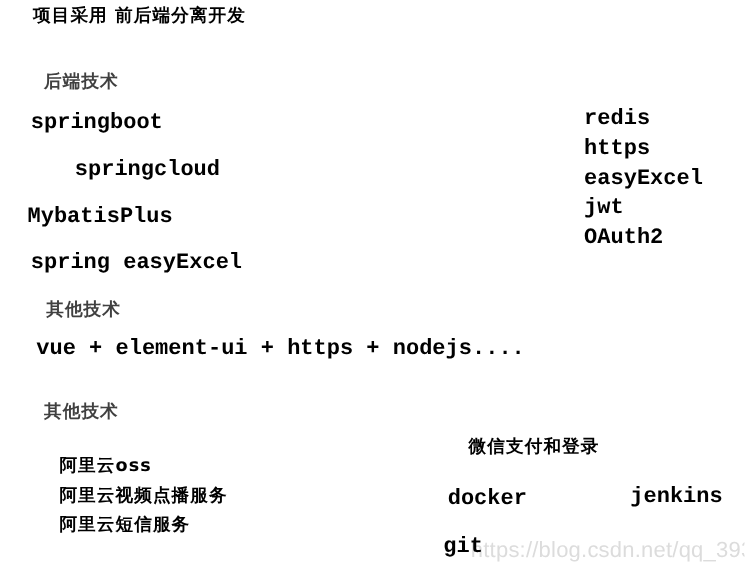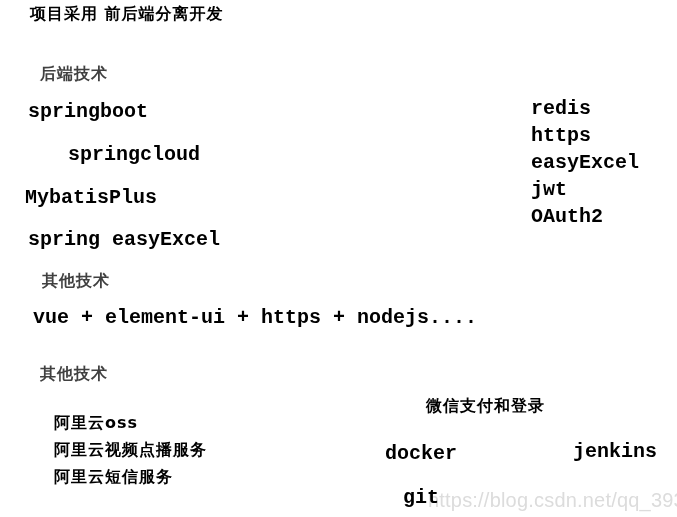--- a/index.html
+++ b/index.html
@@ -39,21 +39,21 @@
   .springboot     { left: 28px;  top: 101px; }
   .springcloud    { left: 28px;  top: 144px; margin-left: 40px; }
   .mybatisplus    { left: 25px;  top: 187px; }
   .springsecurity { left: 28px;  top: 229px; }
   .backend-right  { left: 531px; top: 95px;  }
   .frontend-hdr   { left: 18px;  top: 273px; }
   .vue-line       { left: 33px;  top: 307px; }
   .other-hdr      { left: 16px;  top: 366px; }
   .aliyun-list    { left: 30px;  top: 409px; }
   .wechat-line    { left: 402px; top: 398px; }
-  .docker-pos     { left: 385px; top: 443px; }
+  .docker-pos     { left: 407px; top: 443px; }
   .jenkins-pos    { left: 573px; top: 441px; }
   .git-pos        { left: 403px; top: 487px; }
   .text-layer { z-index: 2; }
   .watermark {
     position: absolute;
     left: 428px;
     top: 489px;
     z-index: 1;
     color: #dcdcdc;
     font-family: "Liberation Sans", sans-serif;

